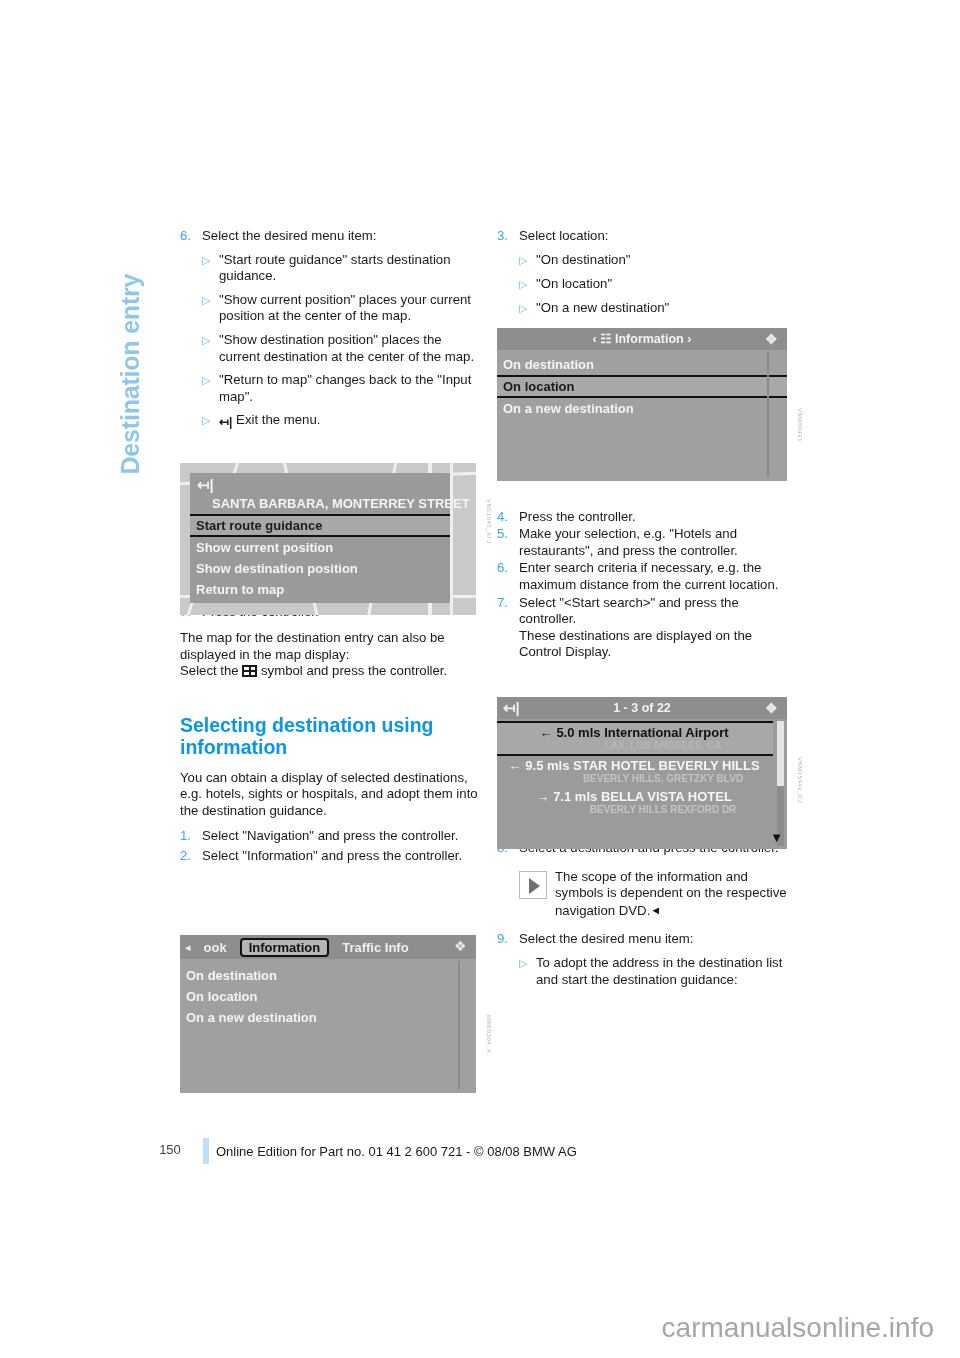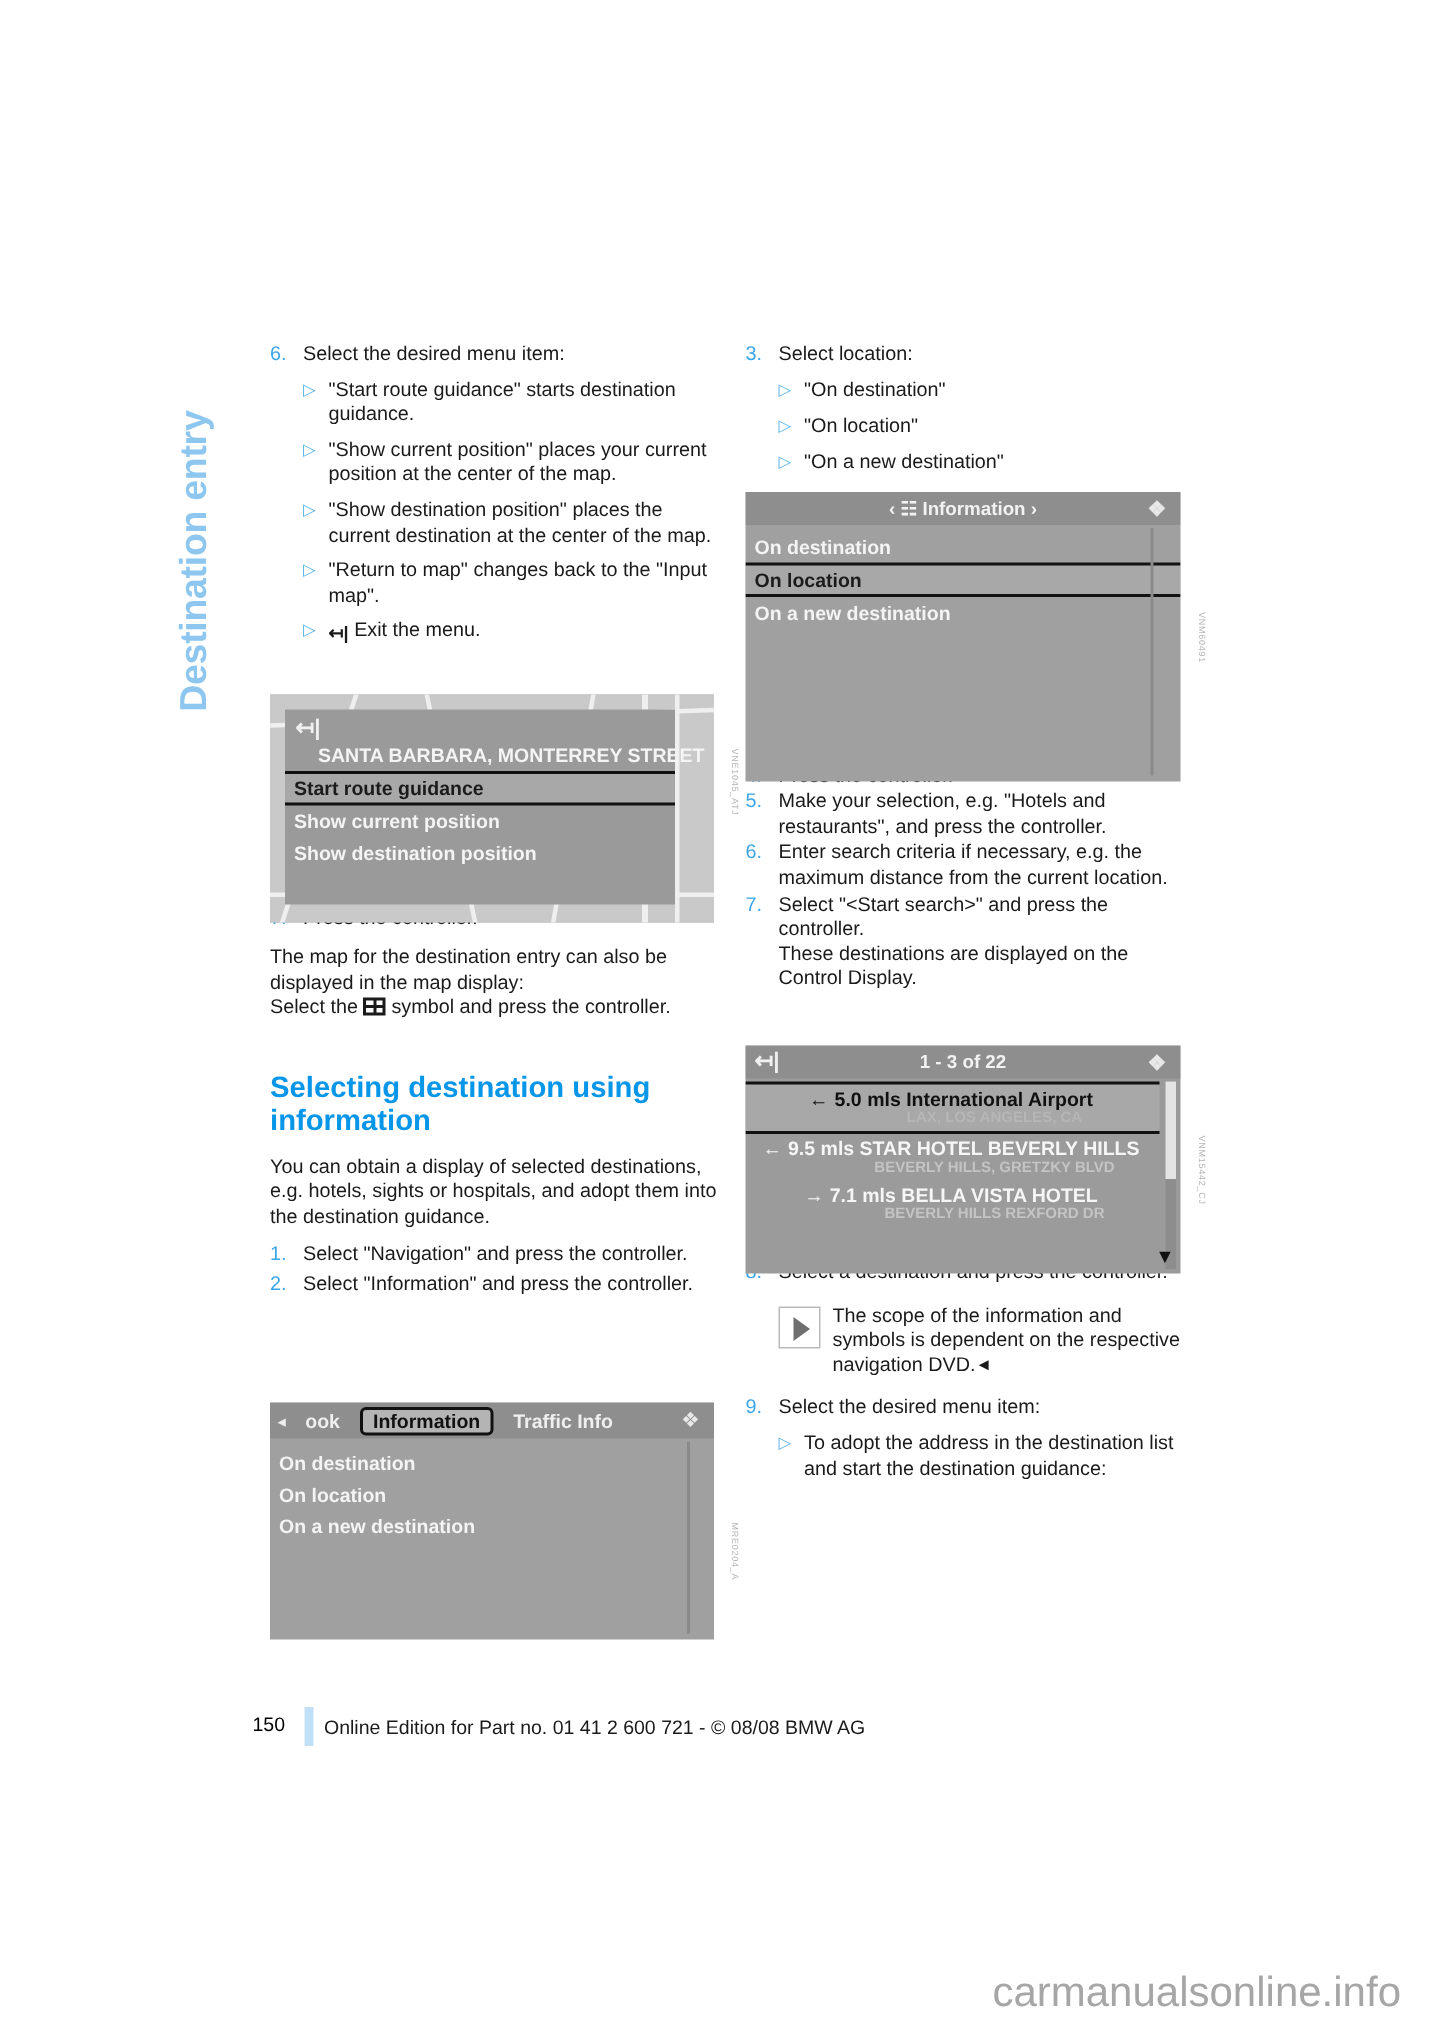--- a/index.html
+++ b/index.html
@@ -265,23 +265,23 @@
     font-size: 6px;
     color: #b5b5b5;
     writing-mode: vertical-rl;
     letter-spacing: 0.5px;
     font-family: "Liberation Sans", sans-serif;
   }
   #page-number {
     position: absolute;
     left: 150px; top: 1142px;
     font-size: 13px;
-    color: #000000;
+    color: #404040;
     width: 40px;
-    text-align: right;
+    text-align: center;
   }
   #footer-rule {
     position: absolute;
     left: 203px; top: 1138px;
     width: 6px; height: 26px;
     background: #bfe0f7;
   }
   #footer-text {
     position: absolute;
     left: 216px; top: 1144px;
@@ -432,26 +432,27 @@
       </div>
 
       <div class="panel" style="left:10px; top:10px; right:26px; bottom:12px;">
         <div style="height:20px; padding:3px 0 0 7px;">
           <span class="backglyph">↤|</span>
         </div>
         <div class="listrow headline">SANTA BARBARA, MONTERREY STREET</div>
         <div class="listrow sel">Start route guidance</div>
         <div class="listrow">Show current position</div>
         <div class="listrow">Show destination position</div>
+        <div class="listrow">Return to map</div>
       </div>
     </div>
     <div class="fig-code" style="right:-16px; top:36px;">VNE1045_ATJ</div>
   </div>
 
-  <div class="figure" style="left:497px; top:328px; width:290px; height:193px;">
+  <div class="figure" style="left:497px; top:328px; width:290px; height:153px;">
     <div class="screen" style="background:#a0a0a0;">
       <div class="scr-header">
         <div class="scr-title-center">
           <span>‹</span>
           <span>☷</span>
           <span>Information</span>
           <span>›</span>
         </div>
         <div class="compass">❖</div>
       </div>

